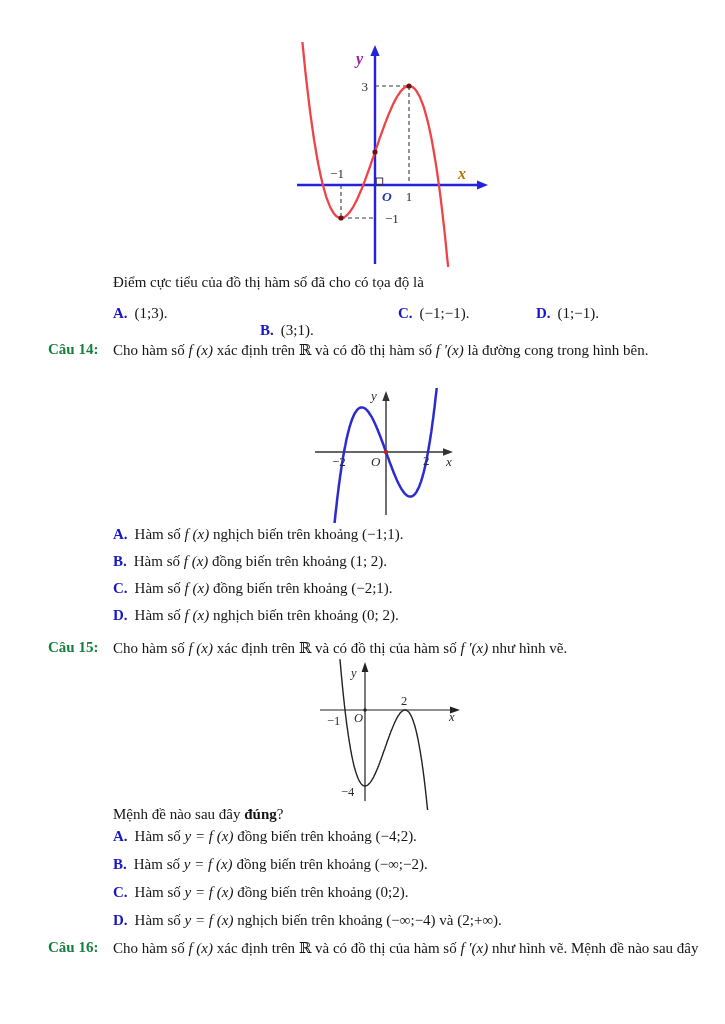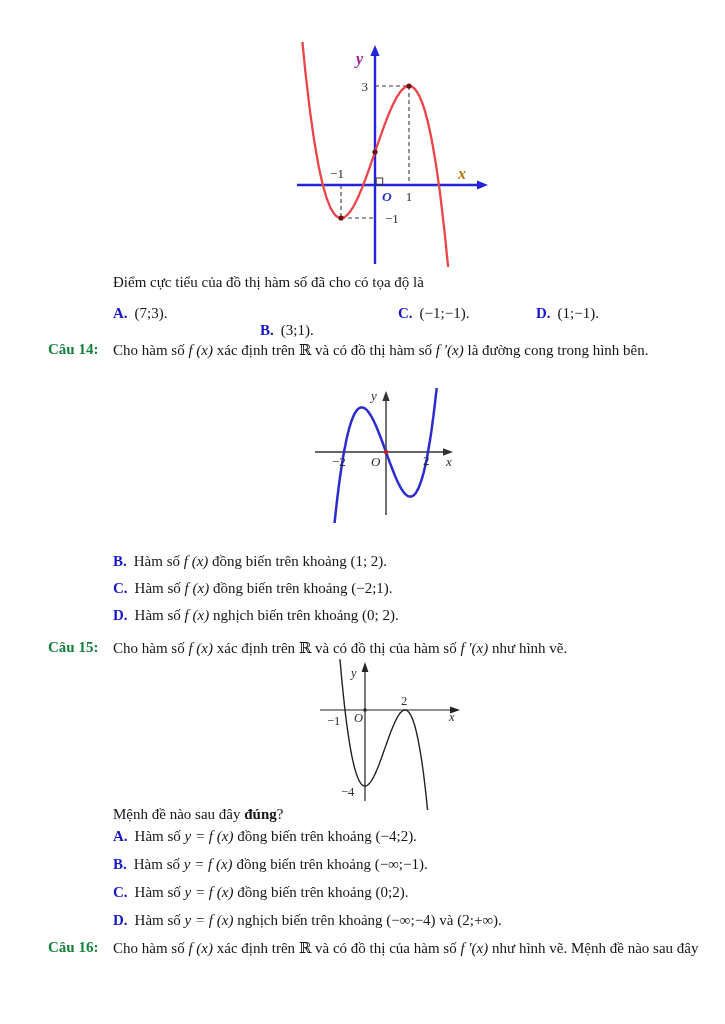--- a/index.html
+++ b/index.html
@@ -57,21 +57,21 @@
     <text x="76" y="49" text-anchor="end" class="tick">3</text>
     <text x="45" y="136" text-anchor="middle" class="tick">−1</text>
     <text x="90" y="159" class="ital" font-size="13.5" font-weight="bold" fill="#2233cc">O</text>
     <text x="117" y="159" text-anchor="middle" class="tick">1</text>
     <text x="93" y="181" class="tick">−1</text>
   </svg>
 
   <div class="abs" style="left:113px;top:274px;">Điểm cực tiểu của đồ thị hàm số đã cho có tọa độ là</div>
 
   <div>
-    <span class="abs" style="left:113px;top:305px;"><span class="letter">A.</span><span>(7;3).</span></span>
+    <span class="abs" style="left:113px;top:305px;"><span class="letter">A.</span><span>(1;3).</span></span>
     <span class="abs" style="left:260px;top:322px;"><span class="letter">B.</span><span>(3;1).</span></span>
     <span class="abs" style="left:398px;top:305px;"><span class="letter">C.</span><span>(−1;−1).</span></span>
     <span class="abs" style="left:536px;top:305px;"><span class="letter">D.</span><span>(1;−1).</span></span>
   </div>
 
   <div class="abs qlabel" style="left:48px;top:341px;">Câu 14:</div>
   <div class="abs" style="left:113px;top:341px;">
     <span>Cho hàm số </span><span class="math">f (x)</span><span> xác định trên </span><span class="bb">ℝ</span><span> và có đồ thị hàm số </span><span class="math">f ′(x)</span><span> là đường cong trong hình bên.</span>
   </div>
 
@@ -84,20 +84,21 @@
     <polygon points="83,3 79.3,13 86.7,13" fill="#333"></polygon>
     <path id="c2" d="M31.3 137.2 L32.0 131.0 L32.6 125.0 L33.3 119.3 L33.9 113.7 L34.5 108.3 L35.2 103.1 L35.8 98.0 L36.5 93.2 L37.1 88.5 L37.8 84.0 L38.4 79.7 L39.0 75.6 L39.7 71.6 L40.3 67.8 L41.0 64.2 L41.6 60.7 L42.3 57.4 L42.9 54.2 L43.5 51.2 L44.2 48.4 L44.8 45.7 L45.5 43.1 L46.1 40.7 L46.7 38.5 L47.4 36.4 L48.0 34.4 L48.7 32.5 L49.3 30.8 L50.0 29.2 L50.6 27.8 L51.2 26.4 L51.9 25.2 L52.5 24.2 L53.2 23.2 L53.8 22.3 L54.4 21.6 L55.1 21.0 L55.7 20.4 L56.4 20.0 L57.0 19.7 L57.7 19.5 L58.3 19.4 L58.9 19.4 L59.6 19.4 L60.2 19.6 L60.9 19.8 L61.5 20.2 L62.1 20.6 L62.8 21.1 L63.4 21.7 L64.1 22.3 L64.7 23.1 L65.4 23.9 L66.0 24.7 L66.6 25.7 L67.3 26.7 L67.9 27.7 L68.6 28.8 L69.2 30.0 L69.8 31.2 L70.5 32.5 L71.1 33.8 L71.8 35.2 L72.4 36.6 L73.1 38.1 L73.7 39.6 L74.3 41.1 L75.0 42.7 L75.6 44.3 L76.3 45.9 L76.9 47.5 L77.6 49.2 L78.2 50.9 L78.8 52.6 L79.5 54.3 L80.1 56.1 L80.8 57.8 L81.4 59.6 L82.0 61.4 L82.7 63.1 L83.3 64.9 L84.0 66.7 L84.6 68.4 L85.3 70.2 L85.9 72.0 L86.5 73.7 L87.2 75.4 L87.8 77.1 L88.5 78.8 L89.1 80.5 L89.7 82.1 L90.4 83.8 L91.0 85.4 L91.7 86.9 L92.3 88.5 L93.0 89.9 L93.6 91.4 L94.2 92.8 L94.9 94.2 L95.5 95.5 L96.2 96.8 L96.8 98.0 L97.4 99.2 L98.1 100.3 L98.7 101.4 L99.4 102.3 L100.0 103.3 L100.7 104.1 L101.3 104.9 L101.9 105.7 L102.6 106.3 L103.2 106.9 L103.9 107.4 L104.5 107.8 L105.1 108.2 L105.8 108.4 L106.4 108.6 L107.1 108.6 L107.7 108.6 L108.4 108.5 L109.0 108.3 L109.6 108.0 L110.3 107.6 L110.9 107.0 L111.6 106.4 L112.2 105.7 L112.9 104.8 L113.5 103.8 L114.1 102.7 L114.8 101.5 L115.4 100.2 L116.1 98.7 L116.7 97.1 L117.3 95.4 L118.0 93.6 L118.6 91.6 L119.3 89.5 L119.9 87.2 L120.6 84.8 L121.2 82.3 L121.8 79.6 L122.5 76.7 L123.1 73.7 L123.8 70.5 L124.4 67.2 L125.0 63.8 L125.7 60.1 L126.3 56.3 L127.0 52.3 L127.6 48.2 L128.3 43.9 L128.9 39.4 L129.5 34.7 L130.2 29.9 L130.8 24.9 L131.5 19.6 L132.1 14.2 L132.7 8.6 L133.4 2.9 L134.0 -3.1" fill="none" stroke="#2b2bd0" stroke-width="2.5" stroke-linecap="round"></path>
     <circle cx="83" cy="64" r="2.2" fill="#c32222"></circle>
     <text x="68" y="12" class="ital tick">y</text>
     <text x="143" y="78" class="ital tick">x</text>
     <text x="68" y="78" class="ital tick">O</text>
     <text x="29" y="78" class="tick">−2</text>
     <text x="120" y="77" class="tick">2</text>
   </svg>
 
+  <div class="optline" style="top:526px;"><span class="letter">A.</span><span>Hàm số </span><span class="math">f (x)</span><span> nghịch biến trên khoảng (−1;1).</span></div>
   <div class="optline" style="top:553px;"><span class="letter">B.</span><span>Hàm số </span><span class="math">f (x)</span><span> đồng biến trên khoảng (1; 2).</span></div>
   <div class="optline" style="top:580px;"><span class="letter">C.</span><span>Hàm số </span><span class="math">f (x)</span><span> đồng biến trên khoảng (−2;1).</span></div>
   <div class="optline" style="top:607px;"><span class="letter">D.</span><span>Hàm số </span><span class="math">f (x)</span><span> nghịch biến trên khoảng (0; 2).</span></div>
 
   <div class="abs qlabel" style="left:48px;top:639px;">Câu 15:</div>
   <div class="abs" style="left:113px;top:639px;">
     <span>Cho hàm số </span><span class="math">f (x)</span><span> xác định trên </span><span class="bb">ℝ</span><span> và có đồ thị của hàm số </span><span class="math">f ′(x)</span><span> như hình vẽ.</span>
   </div>
 
   <svg style="left:313px;top:658px;" width="155" height="152" viewBox="0 0 155 152">
@@ -114,21 +115,21 @@
     <text x="41" y="64" class="ital tick3">O</text>
     <text x="14" y="67" class="tick3">−1</text>
     <text x="88" y="47" class="tick3">2</text>
     <text x="28" y="138" class="tick3">−4</text>
   </svg>
 
   <div class="abs" style="left:113px;top:806px;">
     <span>Mệnh đề nào sau đây </span><span class="bold">đúng</span><span>?</span>
   </div>
   <div class="optline" style="top:828px;"><span class="letter">A.</span><span>Hàm số </span><span class="math">y = f (x)</span><span> đồng biến trên khoảng (−4;2).</span></div>
-  <div class="optline" style="top:856px;"><span class="letter">B.</span><span>Hàm số </span><span class="math">y = f (x)</span><span> đồng biến trên khoảng (−∞;−1).</span></div>
+  <div class="optline" style="top:856px;"><span class="letter">B.</span><span>Hàm số </span><span class="math">y = f (x)</span><span> đồng biến trên khoảng (−∞;−2).</span></div>
   <div class="optline" style="top:884px;"><span class="letter">C.</span><span>Hàm số </span><span class="math">y = f (x)</span><span> đồng biến trên khoảng (0;2).</span></div>
   <div class="optline" style="top:912px;"><span class="letter">D.</span><span>Hàm số </span><span class="math">y = f (x)</span><span> nghịch biến trên khoảng (−∞;−4) và (2;+∞).</span></div>
 
   <div class="abs qlabel" style="left:48px;top:939px;">Câu 16:</div>
   <div class="abs" style="left:113px;top:939px;">
     <span>Cho hàm số </span><span class="math">f (x)</span><span> xác định trên </span><span class="bb">ℝ</span><span> và có đồ thị của hàm số </span><span class="math">f ′(x)</span><span> như hình vẽ. Mệnh đề nào sau đây</span>
   </div>
 
 </div>
 

